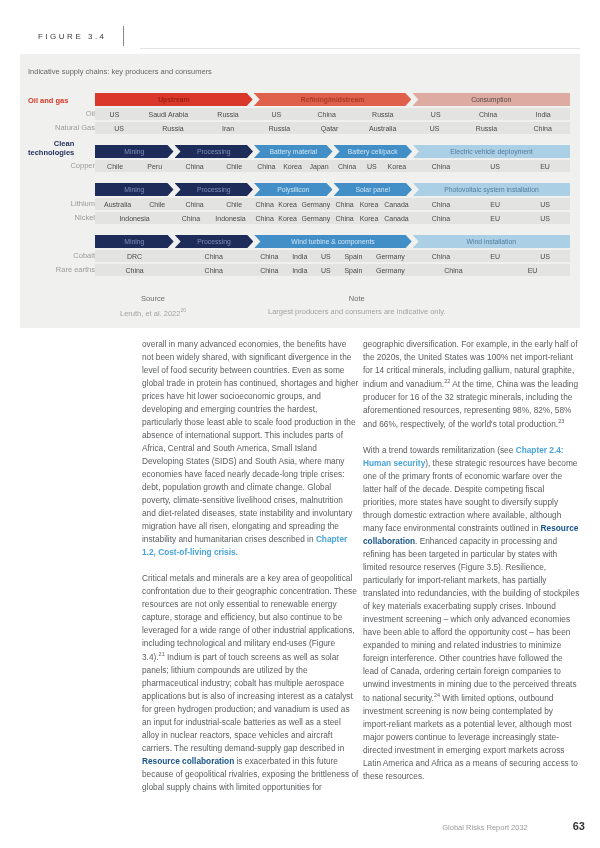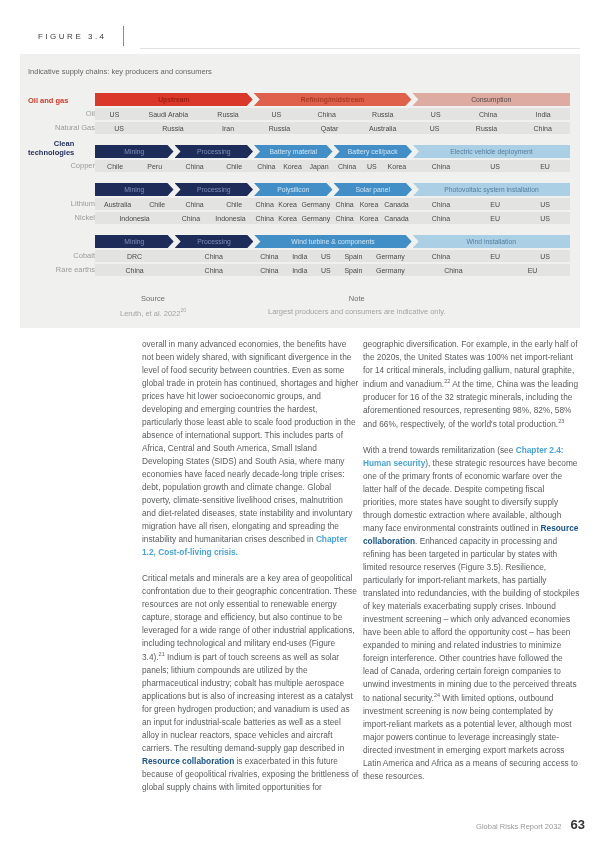--- a/index.html
+++ b/index.html
@@ -70,21 +70,21 @@
   }
   .col { width:217px; }
   .col p { font-size:8.3px; line-height:1.57; margin-bottom:13px; color:#5a5c5e; }
   .seg-link { color:#4aa3d8; font-weight:bold; }
   .seg-ref  { color:#17538a; font-weight:bold; }
   .seg-sup  { vertical-align:super; font-size:5.5px; }
 
   
   .footer { position:absolute; right:15px; bottom:16px; display:flex; align-items:baseline; gap:9px; }
   .footer-report { font-size:7.5px; color:#9a9a9a; }
-  .footer-page { font-size:13px; font-weight:bold; color:#333; }
+  .footer-page { font-size:11px; font-weight:bold; color:#333;margin-left:36px; }
 </style>
 </head>
 <body>
 
 <div class="fig-header">
   <span class="fig-label">FIGURE 3.4</span>
   <span class="fig-divider"></span>
 </div>
 <div class="header-rule"></div>
 

